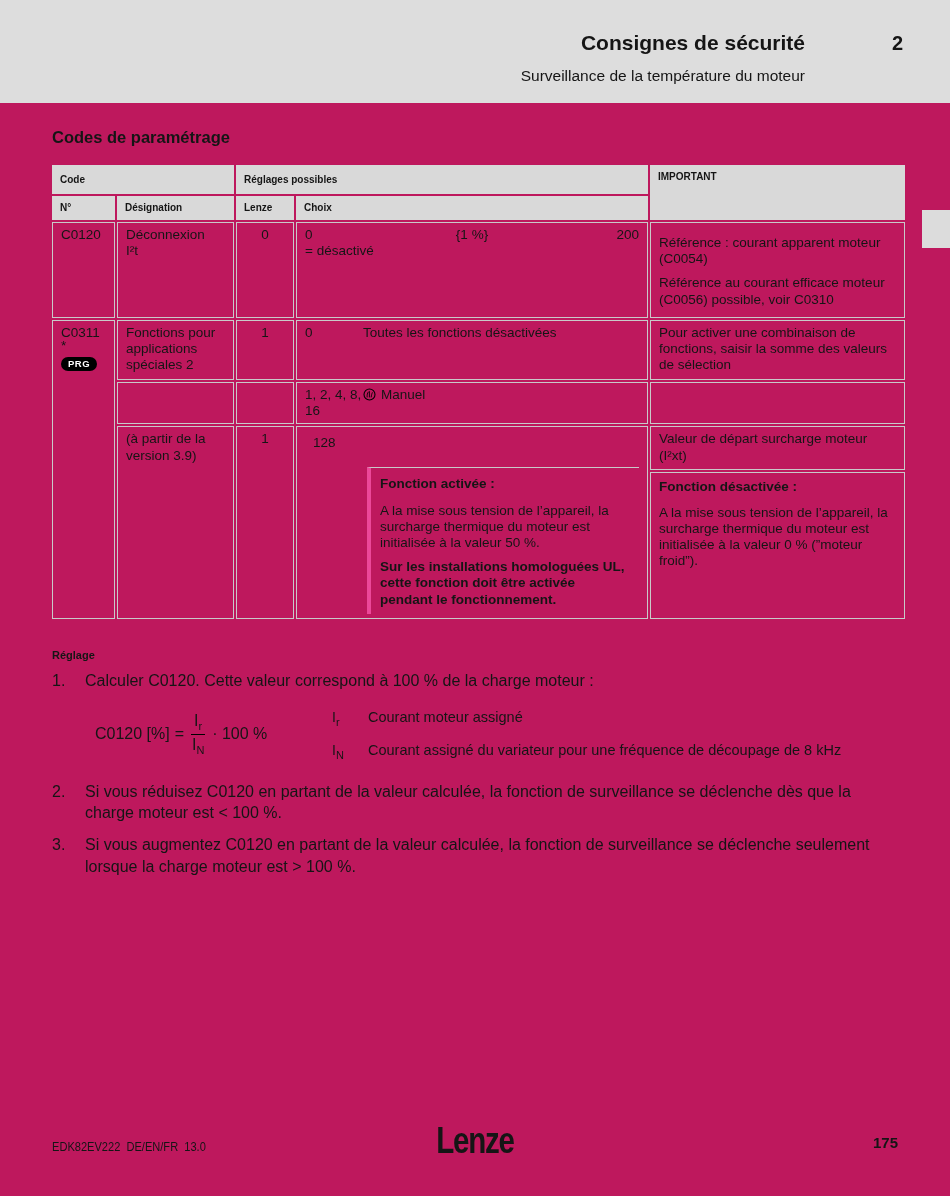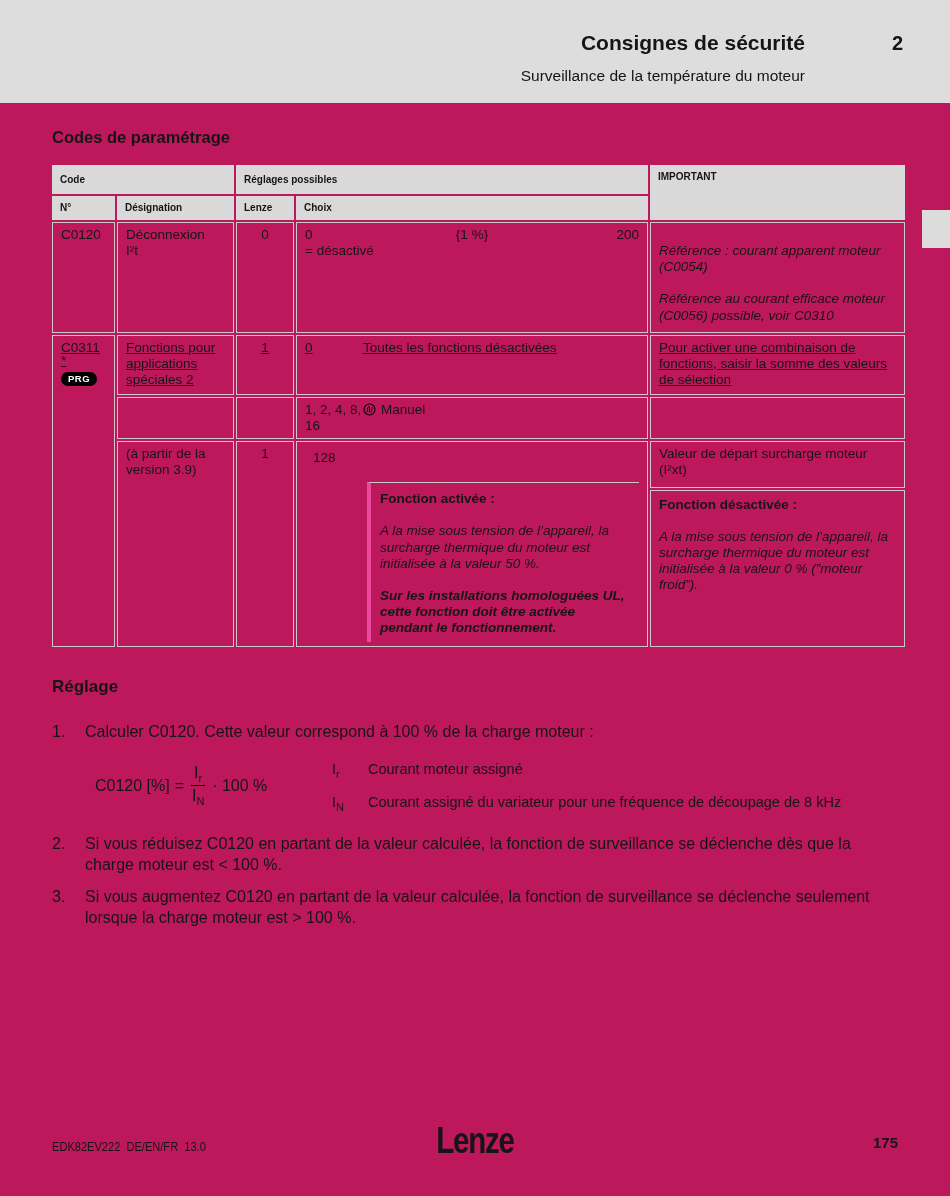--- a/index.html
+++ b/index.html
@@ -17,44 +17,44 @@
   .content{position:absolute;left:52px;top:103px;width:845px;}
   .sec-heading{font-size:16.5px;font-weight:bold;margin:25px 0 16px 0;}
 
   
   table.params{border-collapse:separate;border-spacing:2px;table-layout:fixed;
     width:849px;margin-left:-2px;font-size:13.5px;line-height:1.2;}
   table.params th{background:#d9d9d9;text-align:left;vertical-align:middle;
     padding:3px 8px;font-size:10px;}
   table.params td{border:1px solid #c9c9c9;padding:4px 8px;vertical-align:top;}
   tr.h1{height:29px;} tr.h2{height:24px;}
-  tr.r1{height:96px;} tr.r2{height:60px;text-decoration:underline;} tr.r2b{height:38px;}
+  tr.r1{height:96px;} tr.r2{height:60px;} tr.r2b{height:38px;}
   tr.r3{height:40px;} tr.r3b{height:144px;}
   .cell-center{text-align:center;}
   .choix-line1{display:flex;}
   .choix-min{flex:1;} .choix-step{flex:0 0 auto;} .choix-max{flex:1;text-align:right;}
   .choix-flex{display:flex;}
   .choix-val{width:58px;flex:0 0 58px;}
   .choix-desc{flex:1;}
-  .imp-p{margin:16px 0 4px 0;font-style:italic;}
+  .imp-p{margin:8px 0 4px 0;}
   .bold{font-weight:bold;}
   .badge{display:inline-block;background:#000;color:#fff;border-radius:9px;
     padding:1px 7px 2px;font-size:9.5px;font-weight:bold;letter-spacing:.5px;margin-top:5px;}
   .star{line-height:.8;}
   td.tall-cell{padding:0;}
   .tall-inner{display:flex;flex-direction:column;height:100%;}
   .tc-val{padding:4px 8px;height:36px;box-sizing:border-box;}
   .tc-box{flex:1;margin-left:62px;border-top:1px solid #c9c9c9;border-left:4px solid #ec4899;
     padding:6px 9px;}
   .tc-box .imp-p{margin-bottom:0;}
   .fn-title{font-weight:bold;margin:2px 0 10px 0;}
   .man-icon{display:inline-block;vertical-align:-2px;margin-right:5px;}
 
   
-  .reg-heading{font-size:17px;font-weight:bold;margin:28px 0 24px 0;}
+  .reg-heading{font-size:11px;font-weight:bold;margin:28px 0 9px 0;}
   .olitem{display:flex;font-size:16px;line-height:1.35;margin:4px 0 10px 0;}
   .oli-no{width:33px;flex:0 0 33px;}
   .oli-text{flex:1;}
   .formula-wrap{display:flex;margin:16px 0 20px 43px;}
   .formula{font-family:Liberation Sans, sans-serif;font-size:16px;display:flex;
     align-items:center;width:237px;}
   .formula .gap{padding:0 5px;}
   .frac{display:inline-flex;flex-direction:column;text-align:center;margin:0 2px;}
   .frac .num{border-bottom:1.4px solid #000;padding:0 3px 1px;}
   .frac .den{padding-top:1px;}

